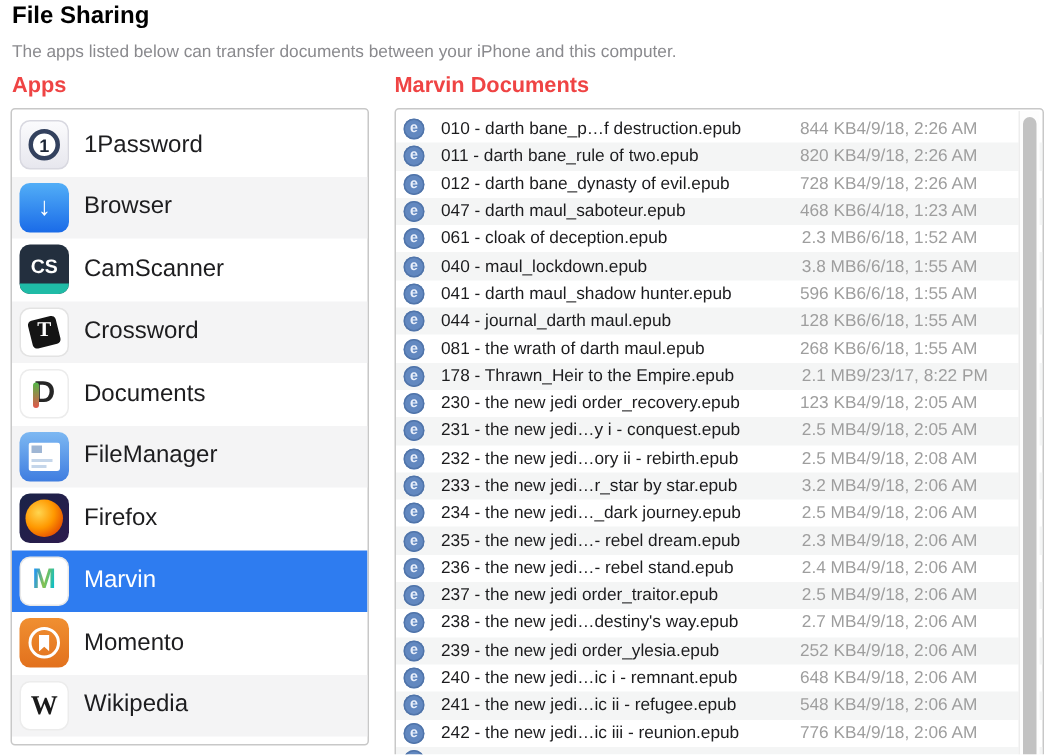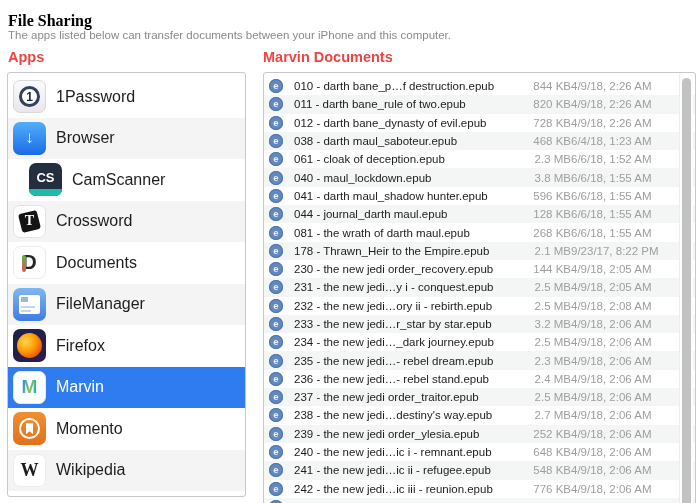--- a/index.html
+++ b/index.html
@@ -1,20 +1,20 @@
 <!DOCTYPE html>
 <html><head>
 <meta charset="utf-8">
 <style>
   * { margin:0; padding:0; box-sizing:border-box; }
   html,body { background:#fff; }
   body { font-family:"Liberation Sans", sans-serif; }
   .page { position:relative; width:700px; height:503px; background:#fff; overflow:hidden; }
 
-  .page-title { position:absolute; left:8px; top:12px; font-size:16px; font-weight:700; color:#000;font-family:Liberation Serif, serif; }
+  .page-title { position:absolute; left:8px; top:2px; font-size:16px; font-weight:700; color:#000; }
   .page-subtitle { position:absolute; left:8px; top:29px; font-size:11.5px; color:#8a8a8e; }
   .section-title { position:absolute; top:49px; font-size:14.5px; font-weight:700; color:#ef4444; }
   .apps-title { left:8px; }
   .docs-title { left:263px; }
 
   .panel { position:absolute; top:72px; border:1px solid #c8c8c8; border-radius:3px; background:#fff; overflow:hidden; }
   .apps-panel { left:7px; width:239px; height:425px; padding-top:3px; }
   .docs-panel { left:263px; width:433px; height:440px; padding-top:4px; }
 
   
@@ -28,21 +28,21 @@
               display:flex; align-items:center; justify-content:center; overflow:hidden; }
   .app-icon .glyph { position:relative; z-index:2; font-weight:700; }
 
   .onepassword-icon { background:linear-gradient(#fbfbfd,#e7e7ee); border:1px solid #d8d8e0; }
   .onepassword-icon::after { content:""; position:absolute; inset:5px; border:3px solid #33415e; border-radius:50%; background:#fff; }
   .onepassword-icon .glyph { font-size:12px; color:#1b2435; }
 
   .browser-icon { background:linear-gradient(#52aef7,#1a6be8); }
   .browser-icon .glyph { color:#fff; font-size:17px; font-weight:400; }
 
-  .camscanner-icon { background:#232f3e;margin-left:16px; }
+  .camscanner-icon { background:#232f3e; }
   .camscanner-icon::after { content:""; position:absolute; left:0; right:0; bottom:0; height:7px; background:#1fbba6; }
   .camscanner-icon .glyph { color:#fff; font-size:13px; margin-bottom:4px; }
 
   .crossword-icon { background:#fff; border:1px solid #e3e3e3; }
   .crossword-icon::before { content:""; position:absolute; inset:6px; background:#141414; border-radius:3px; transform:rotate(-14deg); }
   .crossword-icon .glyph { color:#fff; font-family:"Liberation Serif", serif; font-size:14px; }
 
   .documents-icon { background:#fff; border:1px solid #ececec; }
   .documents-icon .glyph { font-size:20px; font-weight:800; color:#262626; }
   .documents-icon::after { content:""; position:absolute; left:8px; top:8px; width:4px; height:17px; z-index:3;
@@ -181,21 +181,21 @@
           <span>e</span>
         </span>
         <span class="doc-name">012 - darth bane_dynasty of evil.epub</span>
         <span class="doc-size">728 KB</span>
         <span class="doc-date">4/9/18, 2:26 AM</span>
       </div>
       <div class="doc-row alt">
         <span class="doc-icon">
           <span>e</span>
         </span>
-        <span class="doc-name">038 - darth maul_saboteur.epub</span>
+        <span class="doc-name">047 - darth maul_saboteur.epub</span>
         <span class="doc-size">468 KB</span>
         <span class="doc-date">6/4/18, 1:23 AM</span>
       </div>
       <div class="doc-row">
         <span class="doc-icon">
           <span>e</span>
         </span>
         <span class="doc-name">061 - cloak of deception.epub</span>
         <span class="doc-size">2.3 MB</span>
         <span class="doc-date">6/6/18, 1:52 AM</span>
@@ -238,21 +238,21 @@
         </span>
         <span class="doc-name">178 - Thrawn_Heir to the Empire.epub</span>
         <span class="doc-size">2.1 MB</span>
         <span class="doc-date">9/23/17, 8:22 PM</span>
       </div>
       <div class="doc-row">
         <span class="doc-icon">
           <span>e</span>
         </span>
         <span class="doc-name">230 - the new jedi order_recovery.epub</span>
-        <span class="doc-size">144 KB</span>
+        <span class="doc-size">123 KB</span>
         <span class="doc-date">4/9/18, 2:05 AM</span>
       </div>
       <div class="doc-row alt">
         <span class="doc-icon">
           <span>e</span>
         </span>
         <span class="doc-name">231 - the new jedi…y i - conquest.epub</span>
         <span class="doc-size">2.5 MB</span>
         <span class="doc-date">4/9/18, 2:05 AM</span>
       </div>

